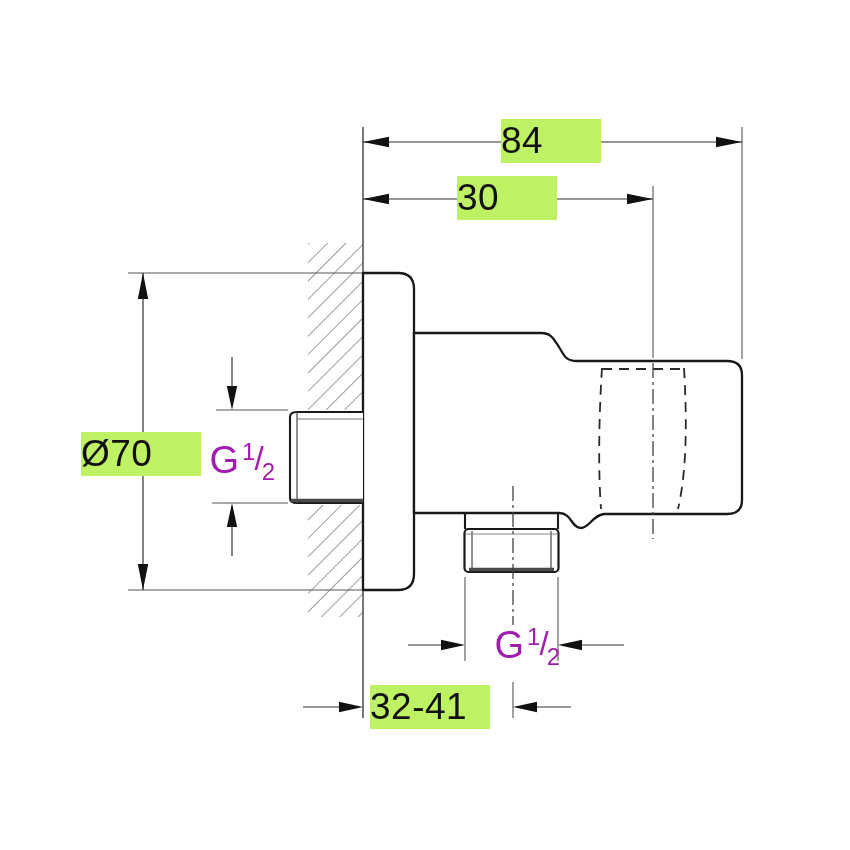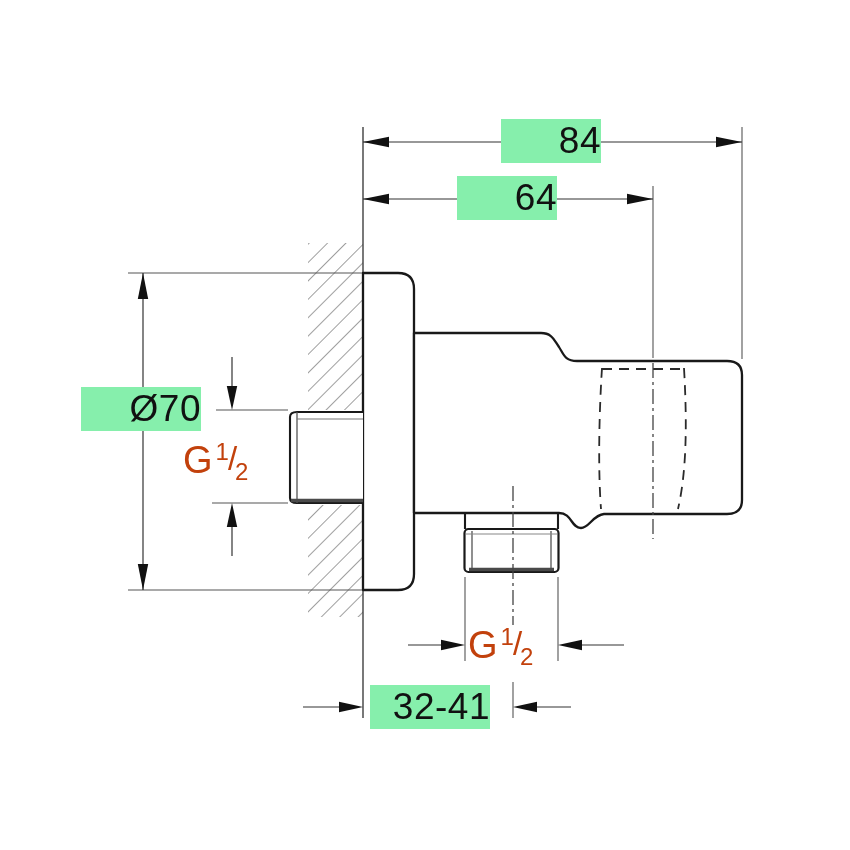--- a/index.html
+++ b/index.html
@@ -2,26 +2,26 @@
 <html><head>
 <meta charset="utf-8">
 <style>
   html,body{margin:0;padding:0;background:#ffffff;}
   .stage{
     position:relative;width:850px;height:850px;background:#ffffff;overflow:hidden;
     font-family:"Liberation Sans", sans-serif;
   }
   .stage svg{position:absolute;left:0;top:0;}
   .num-label{
-    position:absolute;height:44px;line-height:44px;text-align:right;
-    font-size:37px;color:#111;background:#86efac;letter-spacing:0.5px;
+    position:absolute;height:44px;line-height:44px;text-align:left;
+    font-size:37px;color:#111;background:#bef264;letter-spacing:0.5px;
   }
   .g-label{
-    position:absolute;height:46px;line-height:46px;text-align:left;
-    font-size:38px;color:#c2410c;white-space:nowrap;
+    position:absolute;height:46px;line-height:46px;text-align:right;
+    font-size:38px;color:#a21caf;white-space:nowrap;
   }
   .g-label .g-prefix{font-size:38px;}
   .g-label .frac-num{font-size:24px;position:relative;top:-13px;margin-left:3px;}
   .g-label .frac-slash{font-size:33px;position:relative;top:-3px;margin-left:-1px;margin-right:-2px;}
   .g-label .frac-den{font-size:24px;position:relative;top:7px;}
 </style>
 </head>
 <body>
 
 <div class="stage">
@@ -112,23 +112,23 @@
       <path d="M513,682 V718" stroke="#555" stroke-width="1.1" fill="none"></path>
       <path d="M303,707 H341" stroke="#333" stroke-width="1.2" fill="none"></path>
       <polygon points="363,707 339,701.8 339,712.2" fill="#111"></polygon>
       <path d="M535,707 H571" stroke="#333" stroke-width="1.2" fill="none"></path>
       <polygon points="513,707 537,701.8 537,712.2" fill="#111"></polygon>
     </g>
   </svg>
 
   <div class="num-label" style="left:501px;top:119px;width:100px;">84</div>
 
-  <div class="num-label" style="left:457px;top:176px;width:100px;">64</div>
+  <div class="num-label" style="left:457px;top:176px;width:100px;">30</div>
 
-  <div class="num-label" style="left:81px;top:387px;width:120px;">Ø70</div>
+  <div class="num-label" style="left:81px;top:432px;width:120px;">Ø70</div>
 
   <div class="num-label" style="left:370px;top:685px;width:120px;">32-41</div>
 
   <div class="g-label" style="left:183px;top:437px;width:92px;">
     <span class="g-prefix">G</span><span class="frac-num">1</span><span class="frac-slash">/</span><span class="frac-den">2</span>
   </div>
 
   <div class="g-label" style="left:468px;top:622px;width:92px;">
     <span class="g-prefix">G</span><span class="frac-num">1</span><span class="frac-slash">/</span><span class="frac-den">2</span>
   </div>

